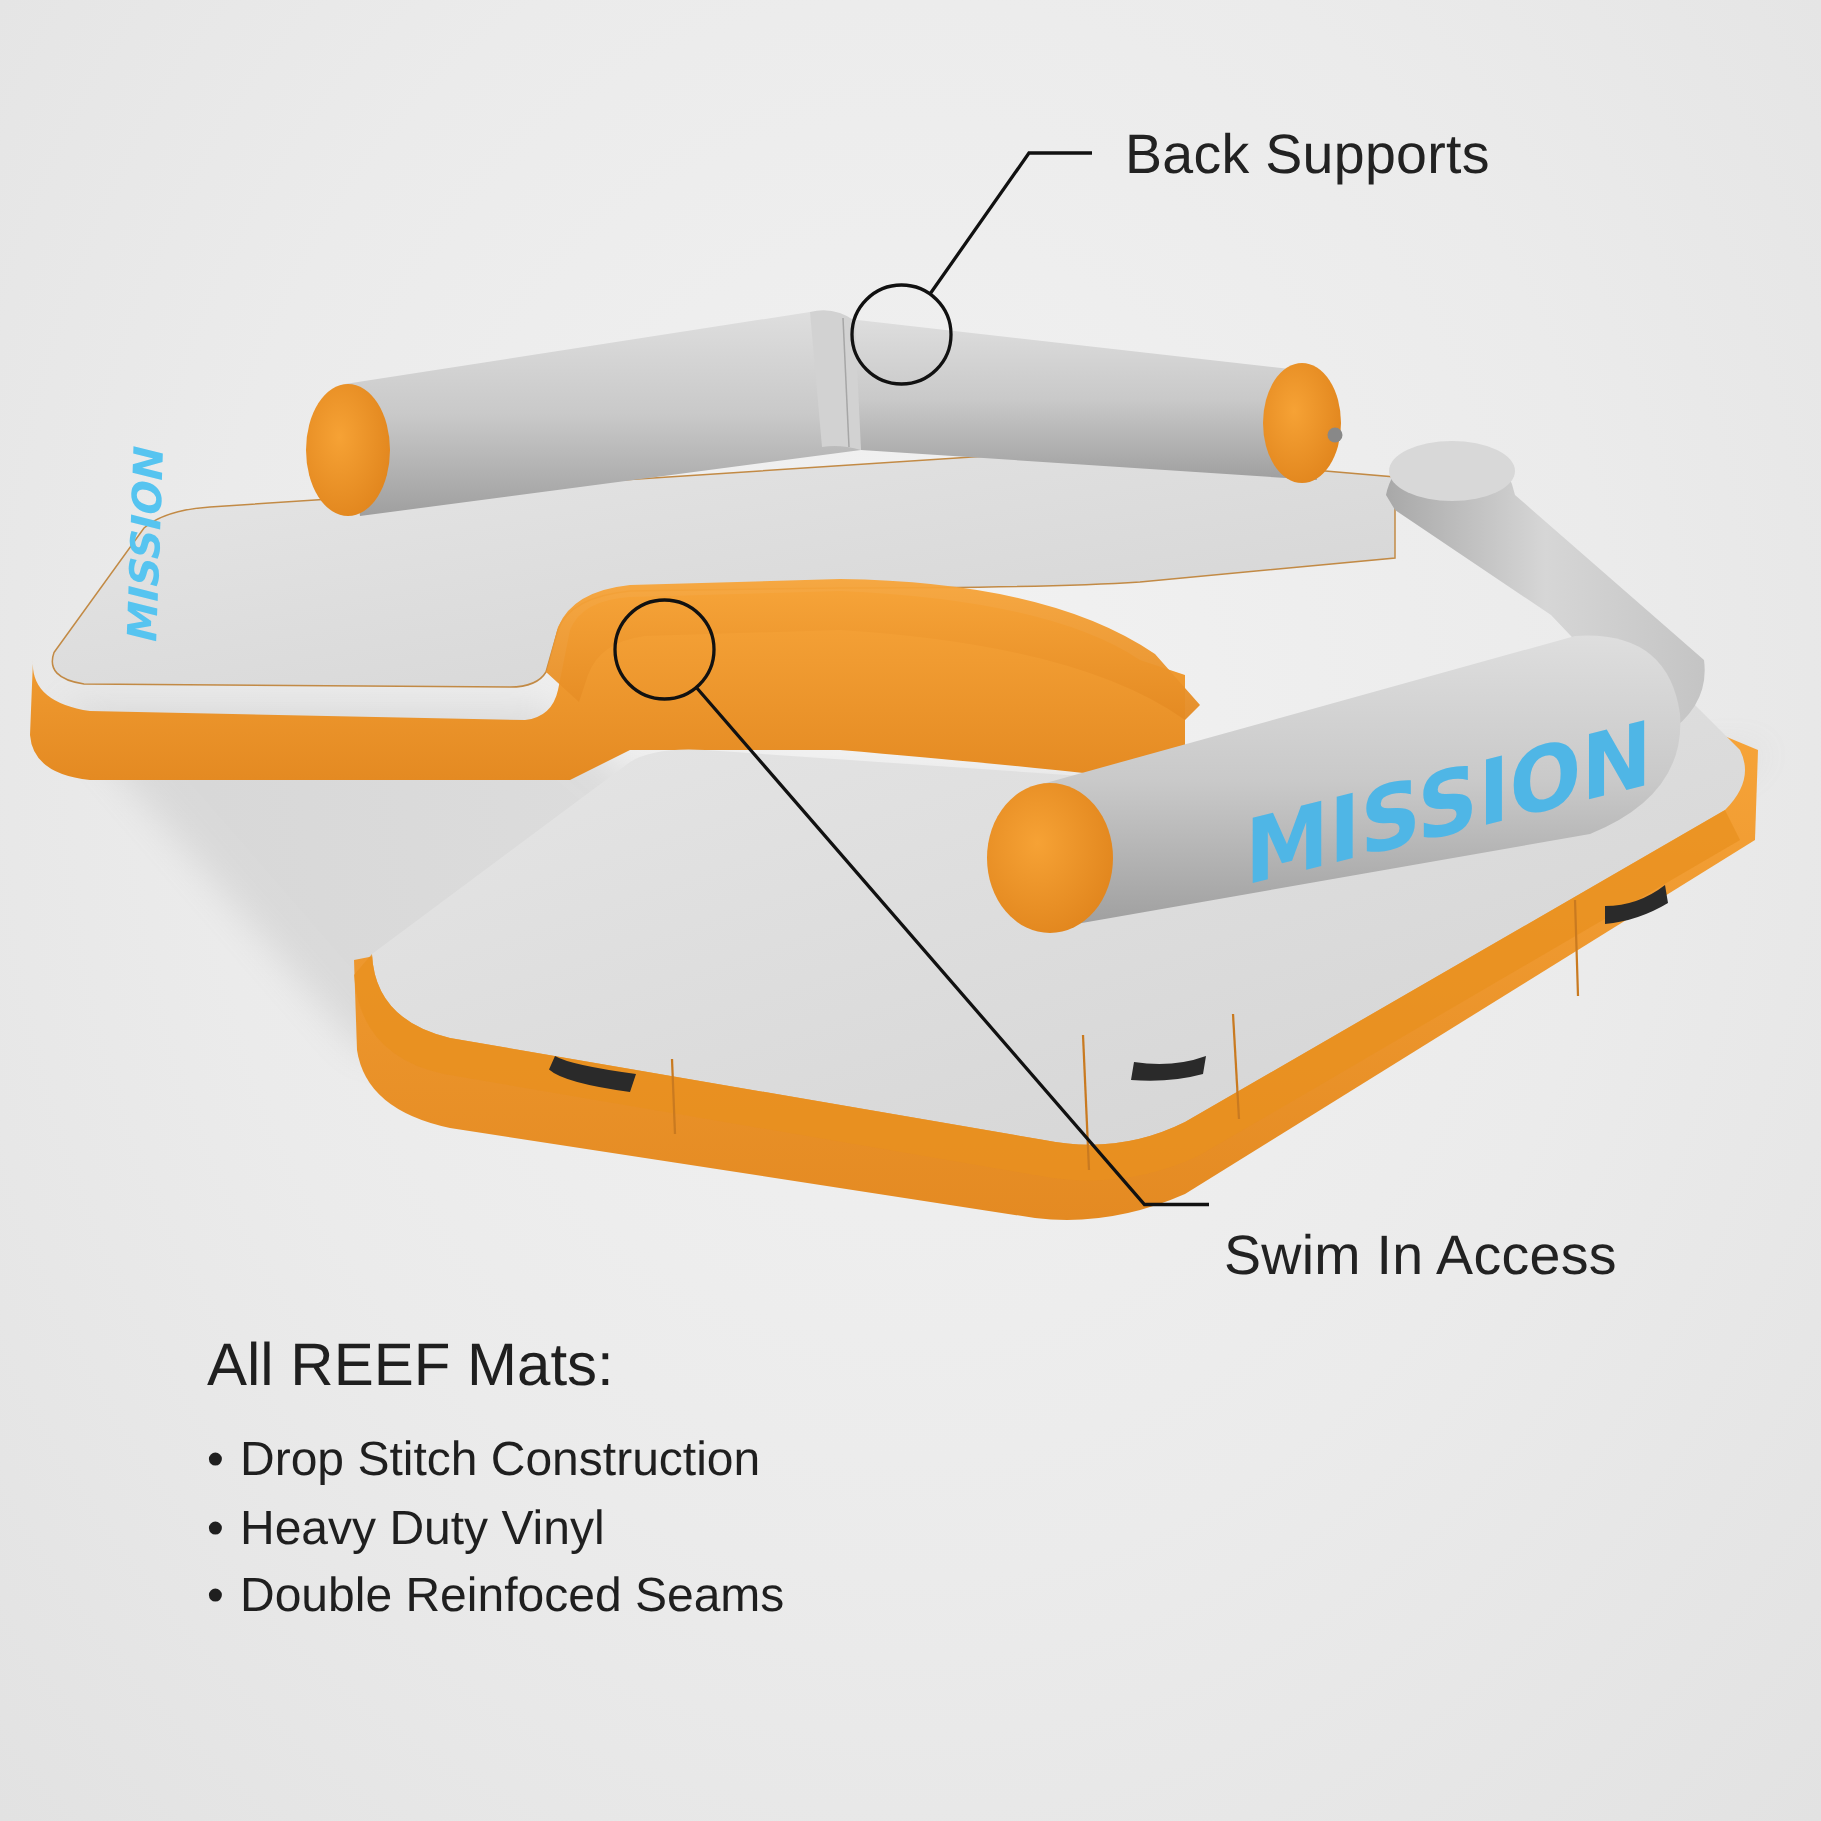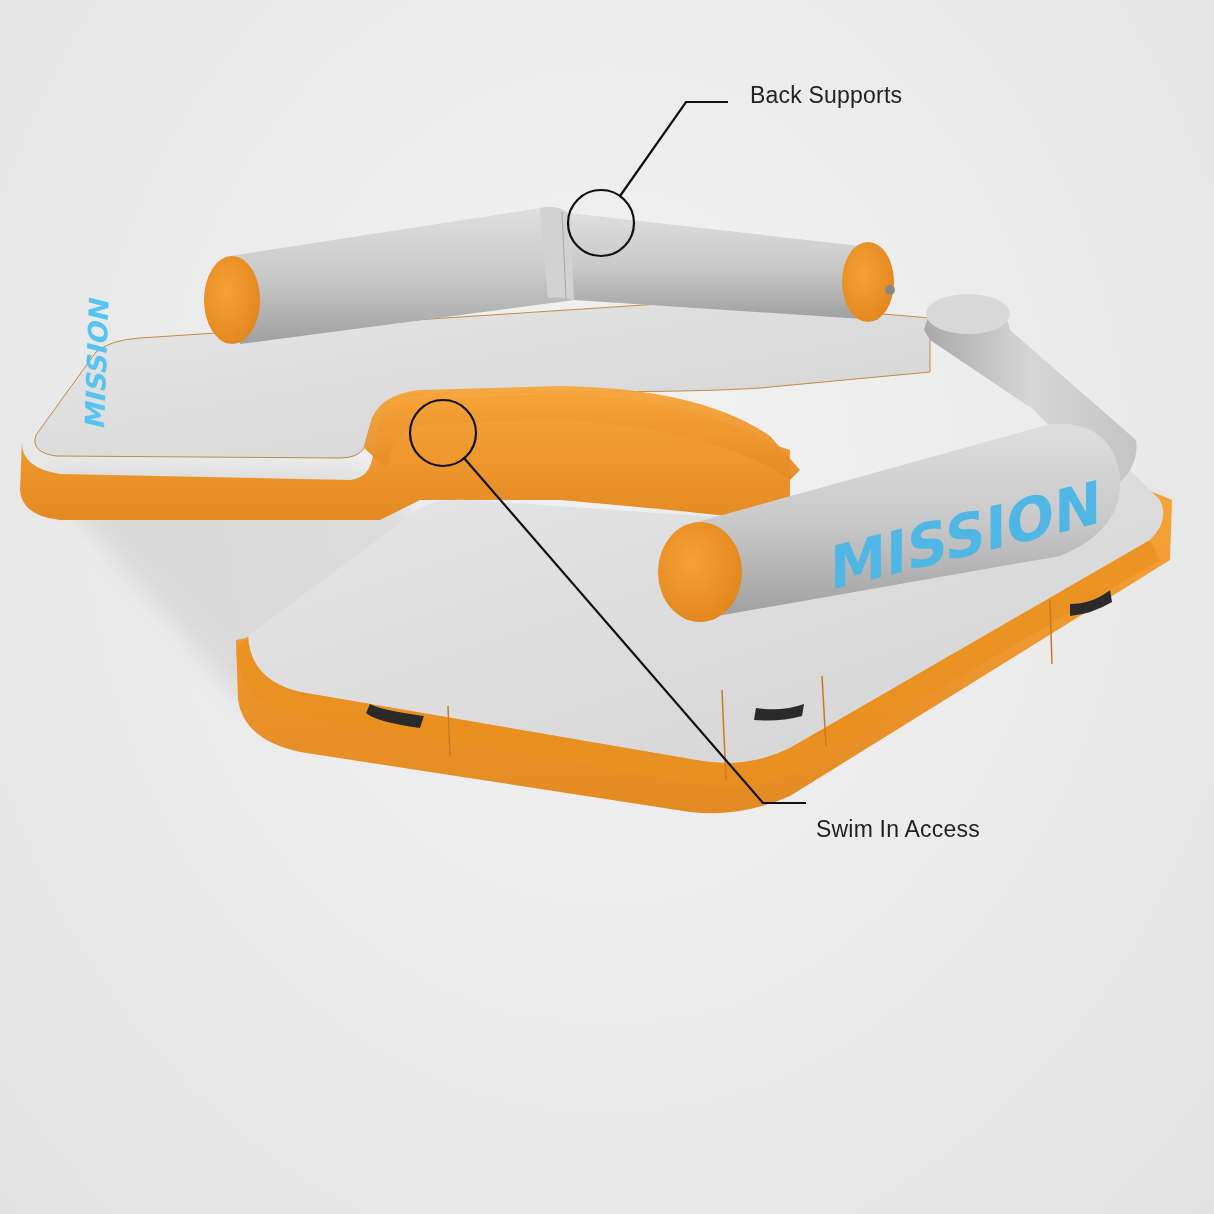--- a/index.html
+++ b/index.html
@@ -4,21 +4,21 @@
 <style>
   html, body { margin: 0; padding: 0; }
   body {
     width: 1214px; height: 1214px; overflow: hidden; position: relative;
     background: radial-gradient(ellipse at 50% 40%, #f2f2f2 0%, #ebebeb 55%, #e2e2e2 100%);
     font-family: "Liberation Sans", "DejaVu Sans", sans-serif;
     color: #1e1e1e;
   }
   .scene { position: absolute; left: 0; top: 0; width: 1214px; height: 1214px; }
   .callout-label {
-    position: absolute; font-size: 23px; font-weight: 500; color: #222;
+    position: absolute; font-size: 37px; font-weight: 500; color: #222;
     letter-spacing: 0.2px; white-space: nowrap;
   }
   .features {
     position: absolute; left: 138px; top: 884px;
   }
   .features-title {
     font-size: 40px; font-weight: 500; color: #1f1f1f; margin: 0 0 14px 0; line-height: 52px;
   }
   .features-list { list-style: none; margin: 0; padding: 0; }
   .features-list li {
@@ -124,13 +124,19 @@
   <g>
     <circle cx="443" cy="433" r="33" fill="none" stroke="#111" stroke-width="2.2"></circle>
     <polyline points="464,458 763,803 806,803" fill="none" stroke="#111" stroke-width="2.2"></polyline>
   </g>
 </svg>
 
 <div class="callout-label" style="left:750px; top:82px;">Back Supports</div>
 <div class="callout-label" style="left:816px; top:781px;margin-top:35px;">Swim In Access</div>
 
 <div class="features">
+  <div class="features-title">All REEF Mats:</div>
+  <ul class="features-list">
+    <li><span class="bullet">•</span><span>Drop Stitch Construction</span></li>
+    <li><span class="bullet">•</span><span>Heavy Duty Vinyl</span></li>
+    <li><span class="bullet">•</span><span>Double Reinfoced Seams</span></li>
+  </ul>
 </div>
 
 </body></html>

